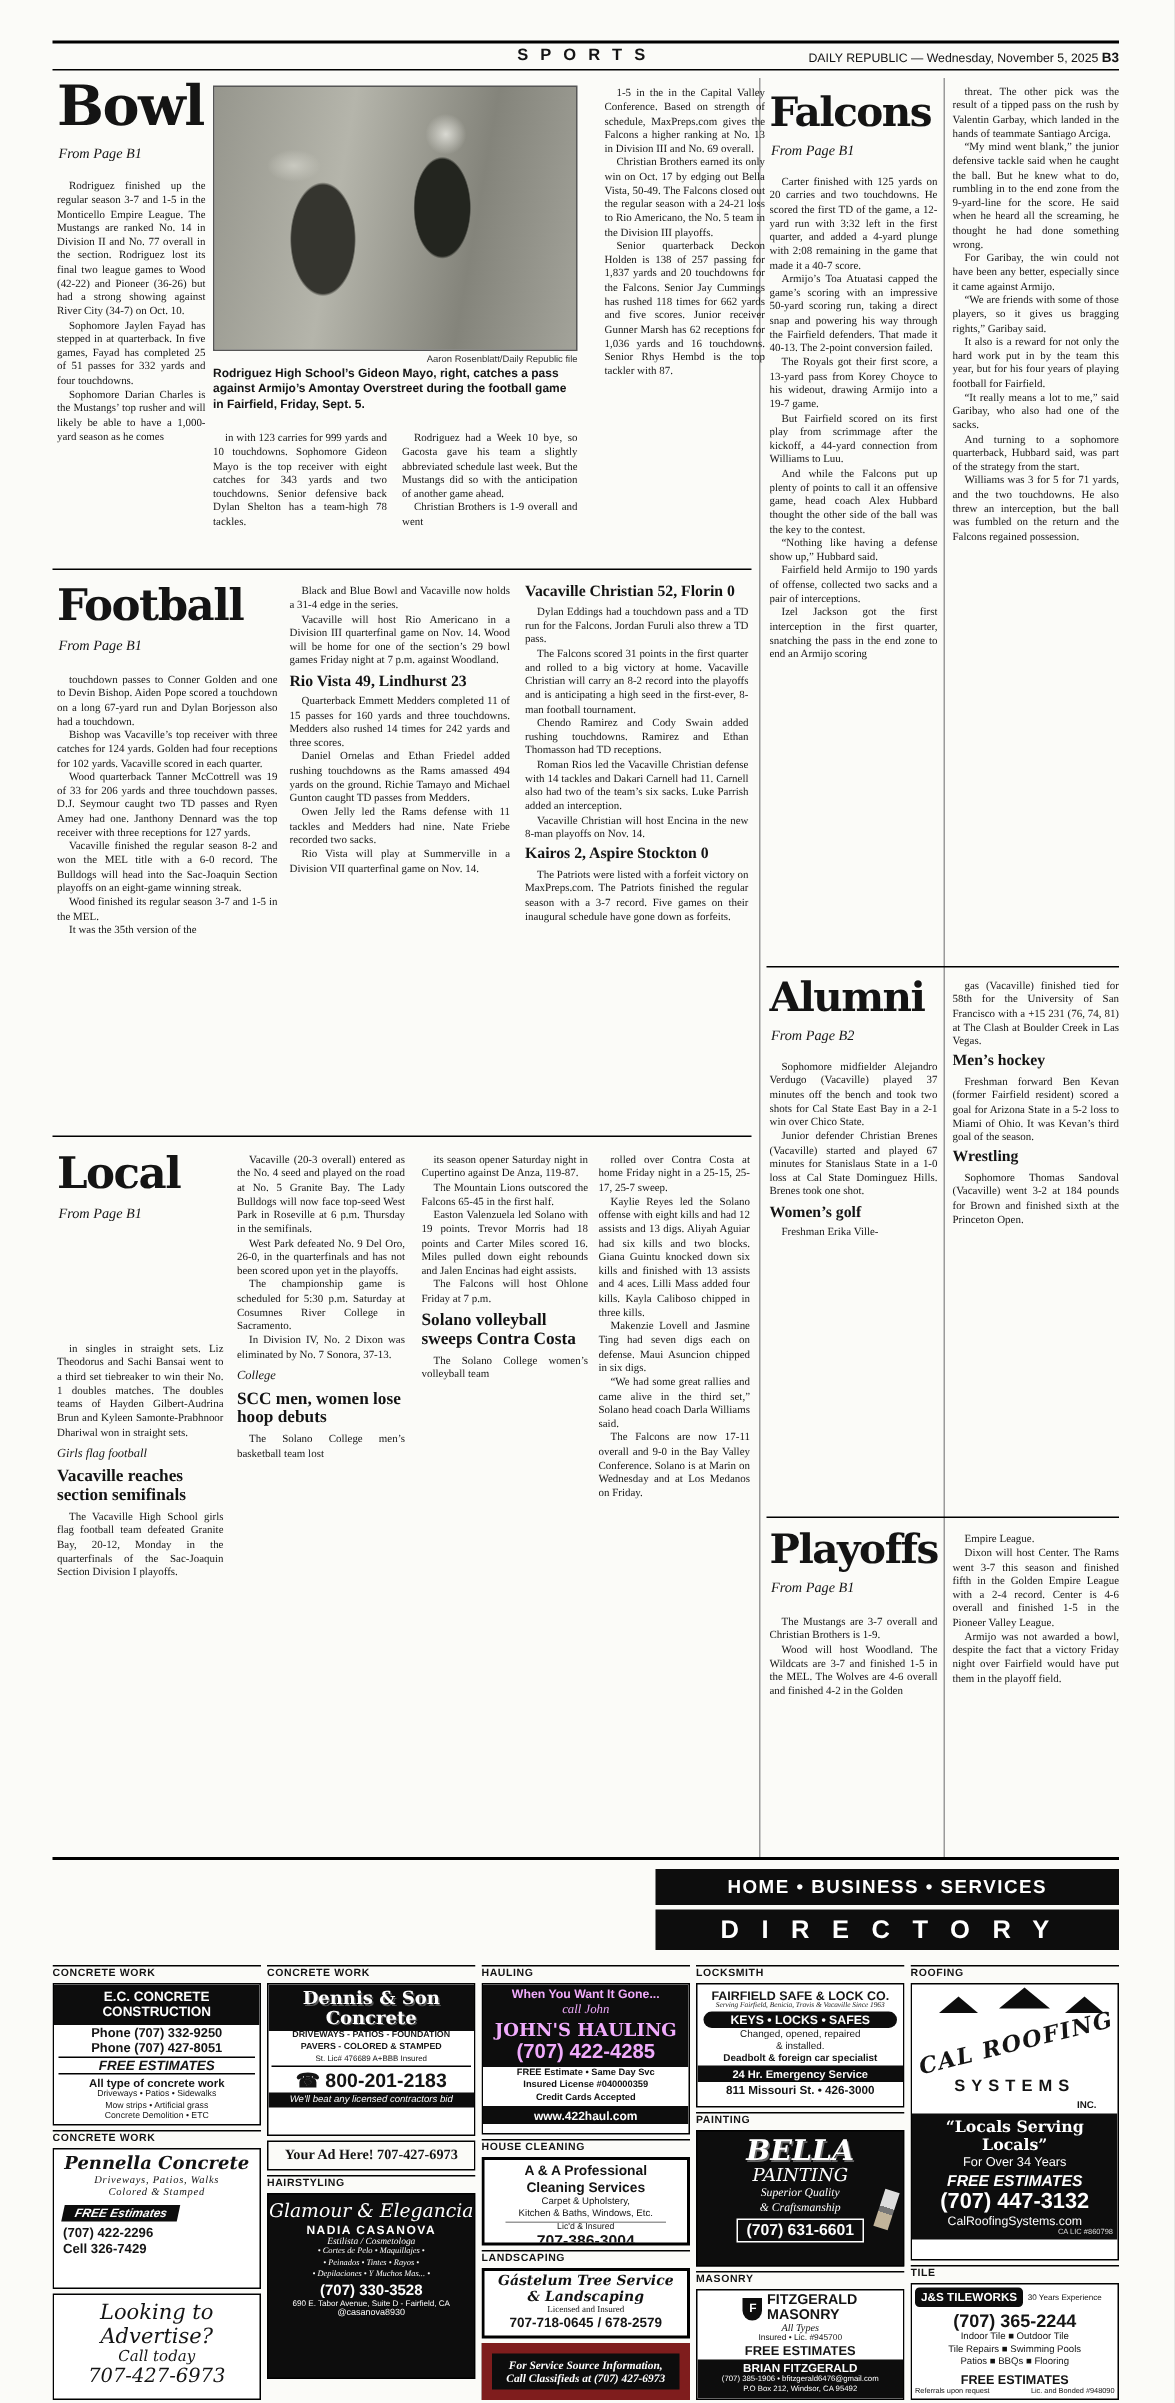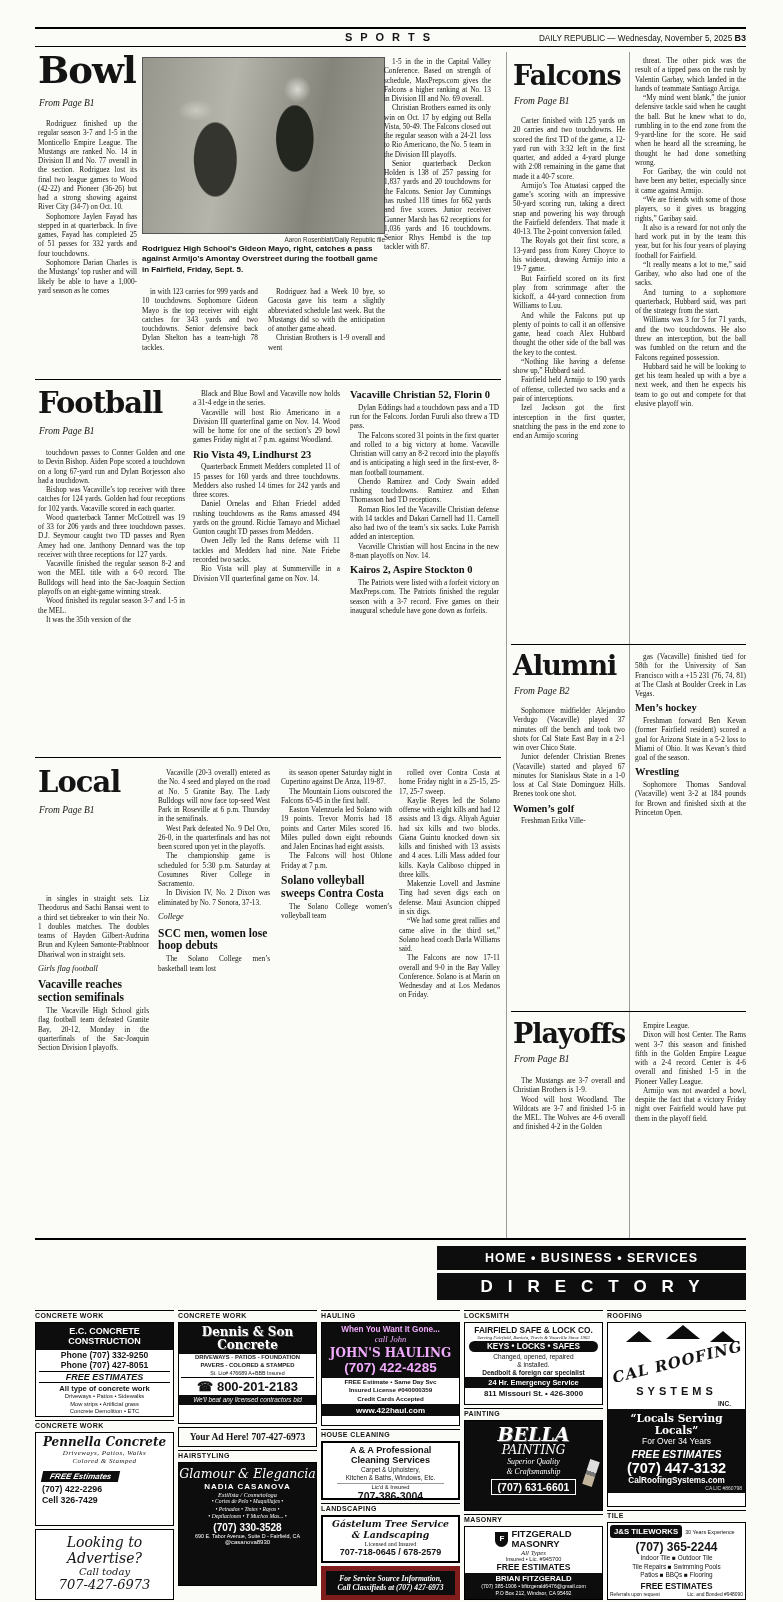--- a/index.html
+++ b/index.html
@@ -74,21 +74,21 @@
   .john-sm{font-weight:700;font-size:6.2px;text-align:center;line-height:1.35;color:#111;}
   .john-site{background:#0d0d0d;color:#fff;font-weight:700;font-size:8px;text-align:center;padding:1.5px 0;margin-top:1px;}
   .aa-head{font-weight:700;font-size:9.2px;text-align:center;line-height:1.15;padding-top:2px;}
   .aa-line{font-size:6.4px;text-align:center;line-height:1.3;}
   .aa-lic{font-size:5.8px;text-align:center;border-top:1px solid #999;margin:1px 14px 0;}
   .aa-phone{font-weight:700;font-size:10.5px;text-align:center;padding-bottom:2px;}
   .gas{border:2px double #000;}
   .gas-name{font-family:"DejaVu Serif",serif;font-weight:700;font-style:italic;font-size:9.3px;text-align:center;line-height:1.15;padding-top:2px;}
   .gas-line{font-size:6px;text-align:center;font-family:"Liberation Serif",serif;}
   .gas-phone{font-weight:700;font-size:9px;text-align:center;padding-bottom:2px;}
-  .infobox{background:#0d0d0d;color:#fff;font-style:italic;font-weight:700;font-size:7.6px;text-align:center;padding:3px 0;border:5px solid #7f1d1d;}
+  .infobox{background:#0d0d0d;color:#fff;font-style:italic;font-weight:700;font-size:7.6px;text-align:center;padding:3px 0;border:7px solid #7f1d1d;}
   .safe-name{font-weight:700;font-size:8.3px;text-align:center;padding-top:2px;}
   .safe-serv{font-size:4.9px;text-align:center;font-family:"Liberation Serif",serif;font-style:italic;}
   .safe-keys{background:#0d0d0d;color:#fff;font-weight:700;font-size:8.2px;text-align:center;margin:1px 4px;padding:1px 0;border-radius:6px;}
   .safe-line{font-size:6.6px;text-align:center;line-height:1.25;}
   .safe-bold{font-weight:700;font-size:6.6px;text-align:center;}
   .safe-emg{background:#0d0d0d;color:#fff;font-weight:700;font-size:7.4px;text-align:center;padding:1px 0;margin-top:1px;}
   .safe-addr{font-weight:700;font-size:7.8px;text-align:center;padding:1px 0 2px;}
   .bella{background:#0d0d0d;color:#fff;text-align:center;position:relative;}
   .bella-n1{font-family:"DejaVu Serif",serif;font-style:italic;font-weight:700;font-size:19px;line-height:1;padding-top:4px;
         text-shadow:1px 1px 0 #666;}
@@ -109,21 +109,21 @@
   .cal-name{position:absolute;left:2px;top:30px;width:135px;transform:rotate(-14deg);
         font-family:"DejaVu Serif",serif;font-weight:700;font-style:italic;font-size:15px;text-align:center;letter-spacing:1px;}
   .tri{position:absolute;width:0;height:0;border-left:13px solid transparent;border-right:13px solid transparent;border-bottom:11px solid #0d0d0d;}
   .cal-sys{position:absolute;left:0;bottom:12px;width:100%;text-align:center;font-weight:700;font-size:11px;letter-spacing:4px;}
   .cal-inc{position:absolute;right:14px;bottom:2px;font-weight:700;font-size:6.5px;}
   .cal-bot{background:#0d0d0d;color:#fff;text-align:center;padding:3px 0 2px;}
   .cal-t1{font-weight:700;font-size:10.5px;font-family:"DejaVu Serif",serif;}
   .cal-t2{font-size:8.5px;}
   .cal-free{font-style:italic;font-weight:700;font-size:10.5px;padding-top:2px;}
   .cal-phone{font-weight:700;font-size:14.5px;}
-  .cal-site{font-weight:700;font-size:8.2px;}
+  .cal-site{font-weight:400;font-size:8.2px;}
   .cal-lic{font-size:5px;text-align:right;padding-right:3px;color:#ddd;}
   .js-head{display:flex;align-items:center;gap:3px;padding:2px;}
   .js-logo{background:#0d0d0d;color:#fff;font-weight:700;font-size:7.8px;padding:2px 4px;border-radius:3px;}
   .js-exp{font-size:5.4px;}
   .js-phone{font-weight:700;font-size:12px;text-align:center;}
   .js-line{font-size:6.4px;text-align:center;line-height:1.35;}
   .js-free{font-weight:700;font-size:8.4px;text-align:center;padding-top:1px;}
   .js-foot{display:flex;justify-content:space-between;font-size:4.9px;padding:1px 2px;}
 </style>
 </head>
@@ -157,21 +157,21 @@
   <div class="photo" style="left:142px;top:57px;width:243px;height:177px;"></div>
   <div class="credit" style="left:142px;top:236px;width:243px;">Aaron Rosenblatt/Daily Republic file</div>
   <div class="caption" style="left:142px;top:244px;width:243px;height:41px;">Rodriguez High School’s Gideon Mayo, right, catches a pass against Armijo’s Amontay Overstreet during the football game in Fairfield, Friday, Sept. 5.</div>
   <div class="col" style="left:142px;top:287px;width:116px;height:89px;">
       <p class="para">in with 123 carries for 999 yards and 10 touchdowns. Sophomore Gideon Mayo is the top receiver with eight catches for 343 yards and two touchdowns. Senior defensive back Dylan Shelton has a team-high 78 tackles.</p>
     </div>
   <div class="col" style="left:268px;top:287px;width:117px;height:89px;">
       <p class="para">Rodriguez had a Week 10 bye, so Gacosta gave his team a slightly abbreviated schedule last week. But the Mustangs did so with the anticipation of another game ahead.</p>
       <p class="para">Christian Brothers is 1-9 overall and went</p>
     </div>
-  <div class="col" style="left:384px;top:57px;width:107px;height:320px;">
+  <div class="col" style="left:403px;top:57px;width:107px;height:320px;">
       <p class="para">1-5 in the in the Capital Valley Conference. Based on strength of schedule, MaxPreps.com gives the Falcons a higher ranking at No. 13 in Division III and No. 69 overall.</p>
       <p class="para">Christian Brothers earned its only win on Oct. 17 by edging out Bella Vista, 50-49. The Falcons closed out the regular season with a 24-21 loss to Rio Americano, the No. 5 team in the Division III playoffs.</p>
       <p class="para">Senior quarterback Deckon Holden is 138 of 257 passing for 1,837 yards and 20 touchdowns for the Falcons. Senior Jay Cummings has rushed 118 times for 662 yards and five scores. Junior receiver Gunner Marsh has 62 receptions for 1,036 yards and 16 touchdowns. Senior Rhys Hembd is the top tackler with 87.</p>
     </div>
 
   <div class="h1" style="left:513px;top:62px;font-size:27px;">Falcons</div>
   <div class="from" style="left:514px;top:96px;">From Page B1</div>
   <div class="col" style="left:513px;top:116px;width:112px;height:524px;">
       <p class="para">Carter finished with 125 yards on 20 carries and two touchdowns. He scored the first TD of the game, a 12-yard run with 3:32 left in the first quarter, and added a 4-yard plunge with 2:08 remaining in the game that made it a 40-7 score.</p>
       <p class="para">Armijo’s Toa Atuatasi capped the game’s scoring with an impressive 50-yard scoring run, taking a direct snap and powering his way through the Fairfield defenders. That made it 40-13. The 2-point conversion failed.</p>
@@ -184,21 +184,20 @@
     </div>
   <div class="col" style="left:635px;top:56px;width:111px;height:585px;">
       <p class="para">threat. The other pick was the result of a tipped pass on the rush by Valentin Garbay, which landed in the hands of teammate Santiago Arciga.</p>
       <p class="para">“My mind went blank,” the junior defensive tackle said when he caught the ball. But he knew what to do, rumbling in to the end zone from the 9-yard-line for the score. He said when he heard all the screaming, he thought he had done something wrong.</p>
       <p class="para">For Garibay, the win could not have been any better, especially since it came against Armijo.</p>
       <p class="para">“We are friends with some of those players, so it gives us bragging rights,” Garibay said.</p>
       <p class="para">It also is a reward for not only the hard work put in by the team this year, but for his four years of playing football for Fairfield.</p>
       <p class="para">“It really means a lot to me,” said Garibay, who also had one of the sacks.</p>
       <p class="para">And turning to a sophomore quarterback, Hubbard said, was part of the strategy from the start.</p>
       <p class="para">Williams was 3 for 5 for 71 yards, and the two touchdowns. He also threw an interception, but the ball was fumbled on the return and the Falcons regained possession.</p>
-      <p class="para">Hubbard said he will be looking to get his team healed up with a bye a next week, and then he expects his team to go out and compete for that elusive playoff win.</p>
     </div>
 
   <div class="h1" style="left:38px;top:389px;font-size:29px;">Football</div>
   <div class="from" style="left:39px;top:426px;">From Page B1</div>
   <div class="col" style="left:38px;top:448px;width:147px;height:305px;">
       <p class="para">touchdown passes to Conner Golden and one to Devin Bishop. Aiden Pope scored a touchdown on a long 67-yard run and Dylan Borjesson also had a touchdown.</p>
       <p class="para">Bishop was Vacaville’s top receiver with three catches for 124 yards. Golden had four receptions for 102 yards. Vacaville scored in each quarter.</p>
       <p class="para">Wood quarterback Tanner McCottrell was 19 of 33 for 206 yards and three touchdown passes. D.J. Seymour caught two TD passes and Ryen Amey had one. Janthony Dennard was the top receiver with three receptions for 127 yards.</p>
       <p class="para">Vacaville finished the regular season 8-2 and won the MEL title with a 6-0 record. The Bulldogs will head into the Sac-Joaquin Section playoffs on an eight-game winning streak.</p>
       <p class="para">Wood finished its regular season 3-7 and 1-5 in the MEL.</p>

